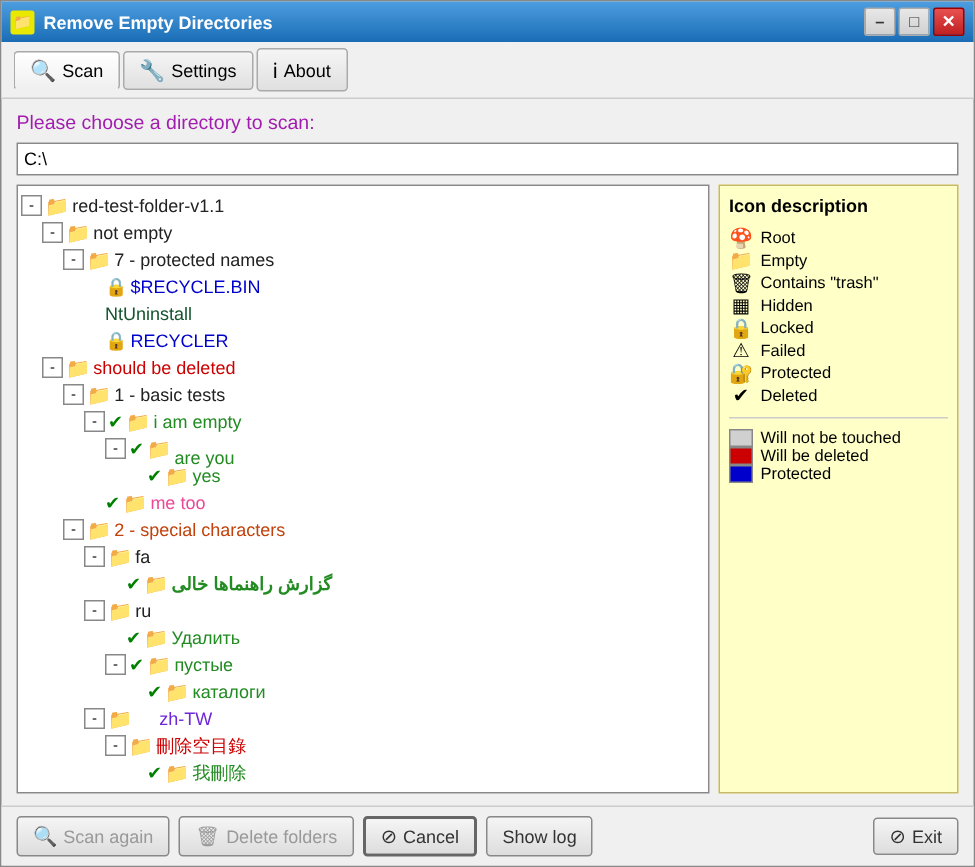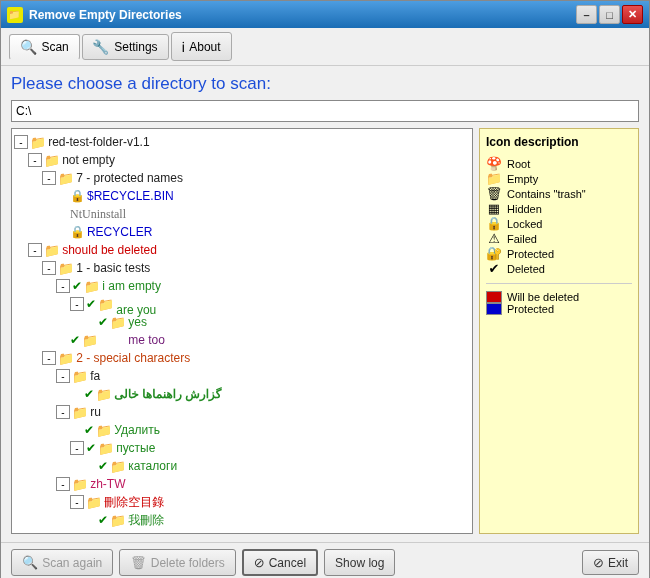--- a/index.html
+++ b/index.html
@@ -76,21 +76,21 @@
       border-bottom: 1px solid #f0f0f0;
     }
     .tab-icon { font-size: 14px; }
     .content {
       flex: 1;
       padding: 8px 10px;
       display: flex;
       flex-direction: column;
       gap: 6px;
     }
-    .dir-label { font-size: 17px; color: #1d4ed8; }
+    .dir-label { font-size: 13px; color: #a21caf; }
     .dir-input-row {
       display: flex; gap: 4px;
     }
     .dir-input {
       flex: 1;
       border: 1px solid #888;
       background: white;
       padding: 2px 4px;
       font-size: 12px;
       height: 22px;
@@ -296,21 +296,21 @@
               <span class="spacer"></span>
               <span class="spacer"></span>
               <span style="font-size:12px;margin-right:2px;">🔒</span>
               <span class="item-text" style="color:#0000cc;">$RECYCLE.BIN</span>
             </div>
             <div class="tree-item">
               <span class="spacer"></span>
               <span class="spacer"></span>
               <span class="spacer"></span>
               <span class="spacer"></span>
-              <span class="item-text" style="color:#737373;font-family:Liberation Serif, serif;">NtUninstall</span>
+              <span class="item-text" style="color:#14532d;">NtUninstall</span>
             </div>
             <div class="tree-item">
               <span class="spacer"></span>
               <span class="spacer"></span>
               <span class="spacer"></span>
               <span class="spacer"></span>
               <span style="font-size:12px;margin-right:2px;">🔒</span>
               <span class="item-text" style="color:#0000cc;">RECYCLER</span>
             </div>
             <div class="tree-item">
@@ -356,21 +356,21 @@
               <span style="font-size:13px;margin-right:2px;">📁</span>
               <span class="item-text" style="color:#228B22;">yes</span>
             </div>
             <div class="tree-item">
               <span class="spacer"></span>
               <span class="spacer"></span>
               <span class="spacer"></span>
               <span class="spacer"></span>
               <span style="color:green;margin-right:2px;">✔</span>
               <span style="font-size:13px;margin-right:2px;">📁</span>
-              <span class="item-text" style="color:#701a75;margin-left:28px;">me too</span>
+              <span class="item-text" style="color:#ec4899;">me too</span>
             </div>
             <div class="tree-item">
               <span class="spacer"></span>
               <span class="spacer"></span>
               <span class="expand-icon">-</span>
               <span style="font-size:13px;margin-right:2px;">📁</span>
               <span class="item-text" style="color:#c2410c;">2 - special characters</span>
             </div>
             <div class="tree-item">
               <span class="spacer"></span>
@@ -428,21 +428,21 @@
               <span style="color:green;margin-right:2px;">✔</span>
               <span style="font-size:13px;margin-right:2px;">📁</span>
               <span class="item-text" style="color:#228B22;">каталоги</span>
             </div>
             <div class="tree-item">
               <span class="spacer"></span>
               <span class="spacer"></span>
               <span class="spacer"></span>
               <span class="expand-icon">-</span>
               <span style="font-size:13px;margin-right:2px;">📁</span>
-              <span class="item-text" style="color:#be185d;">zh-TW</span>
+              <span class="item-text" style="color:#6d28d9;margin-left:16px;">zh-TW</span>
             </div>
             <div class="tree-item">
               <span class="spacer"></span>
               <span class="spacer"></span>
               <span class="spacer"></span>
               <span class="spacer"></span>
               <span class="expand-icon">-</span>
               <span style="font-size:13px;margin-right:2px;">📁</span>
               <span class="item-text" style="color:#cc0000;">刪除空目錄</span>
             </div>
@@ -491,20 +491,24 @@
               <span class="legend-icon">🔐</span>
               <span>Protected</span>
             </div>
             <div class="legend-item">
               <span class="legend-icon">✔</span>
               <span>Deleted</span>
             </div>
           </div>
         <hr class="legend-divider">
         <div id="legend-swatches-container">
+            <div class="legend-item">
+              <span class="legend-swatch" style="background:#d0d0d0;"></span>
+              <span>Will not be touched</span>
+            </div>
             <div class="legend-item">
               <span class="legend-swatch" style="background:#cc0000;"></span>
               <span>Will be deleted</span>
             </div>
             <div class="legend-item">
               <span class="legend-swatch" style="background:#0000cc;"></span>
               <span>Protected</span>
             </div>
           </div>
       </div>

